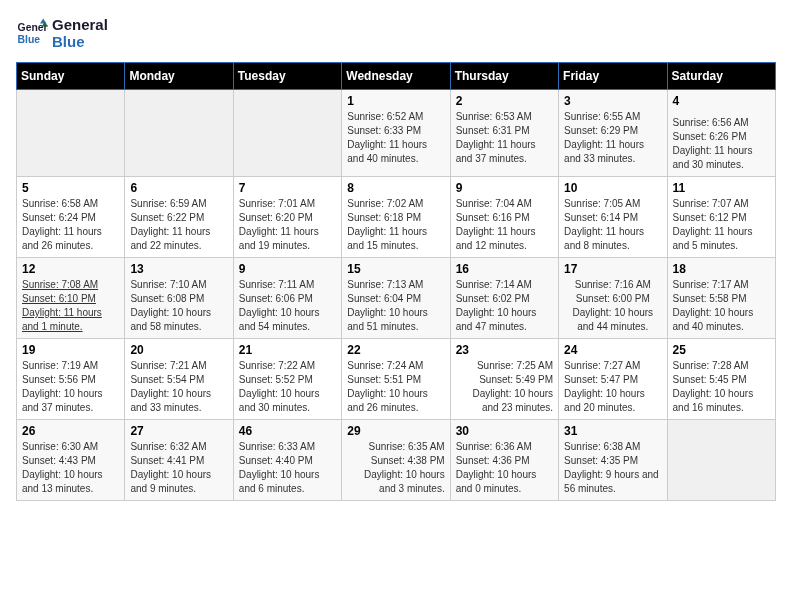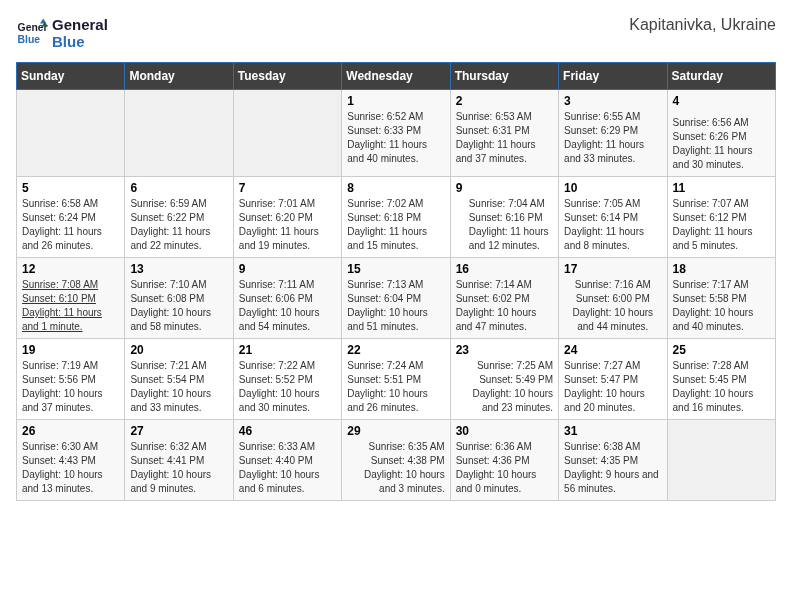--- a/index.html
+++ b/index.html
@@ -37,21 +37,21 @@
     .subtitle {
       font-size: 16px;
       color: #444;
     }
     table {
       width: 100%;
       border-collapse: collapse;
       font-size: 10.5px;
     }
     thead tr th {
-      background: #404040;
+      background: #000000;
       color: #fff;
       padding: 6px 4px;
       text-align: left;
       font-size: 12px;
       font-weight: bold;
       border: 1px solid #2a6db5;
     }
     tbody tr td {
       border: 1px solid #ccc;
       vertical-align: top;
@@ -91,21 +91,20 @@
       <text x="2" y="32" font-size="13" font-weight="bold" fill="#2a6db5" font-family="Arial">Blue</text>
       <polygon points="30,8 38,8 34,2" fill="#2a6db5"></polygon>
       <polygon points="32,12 40,12 36,6" fill="#1a6a4a"></polygon>
     </svg>
     <div>
       <div style="font-size:15px;font-weight:bold;color:#1a1a2e;">General</div>
       <div style="font-size:15px;font-weight:bold;color:#2a6db5;">Blue</div>
     </div>
   </div>
   <div class="title-block">
-    <div class="subtitle">Kapitanivka, Ukraine</div>
   </div>
 </div>
 
 <table>
   <thead>
     <tr>
     <th>Sunday</th>
         <th>Monday</th>
         <th>Tuesday</th>
         <th>Wednesday</th>
@@ -164,21 +163,21 @@
 Daylight: 11 hours and 19 minutes.</div>
         </td>
         <td>
           <span class="day-number">8</span>
           <div class="day-info" style="white-space: pre-line;">Sunrise: 7:02 AM
 Sunset: 6:18 PM
 Daylight: 11 hours and 15 minutes.</div>
         </td>
         <td>
           <span class="day-number">9</span>
-          <div class="day-info" style="white-space: pre-line; margin-left: 13px;">Sunrise: 7:04 AM
+          <div class="day-info" style="white-space: pre-line;">Sunrise: 7:04 AM
 Sunset: 6:16 PM
 Daylight: 11 hours and 12 minutes.</div>
         </td>
         <td>
           <span class="day-number">10</span>
           <div class="day-info" style="white-space: pre-line;">Sunrise: 7:05 AM
 Sunset: 6:14 PM
 Daylight: 11 hours and 8 minutes.</div>
         </td>
         <td>

